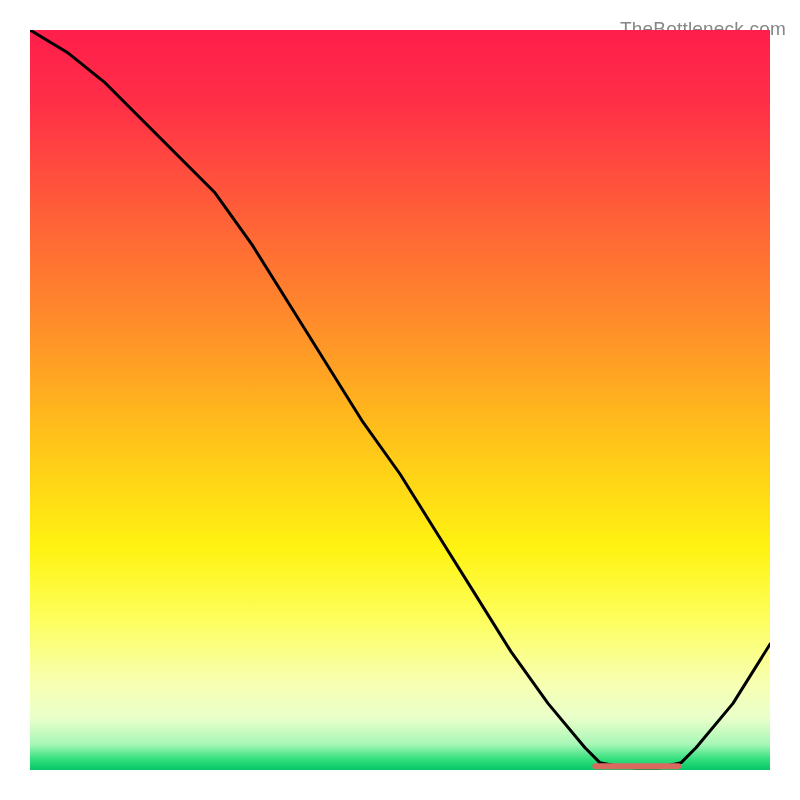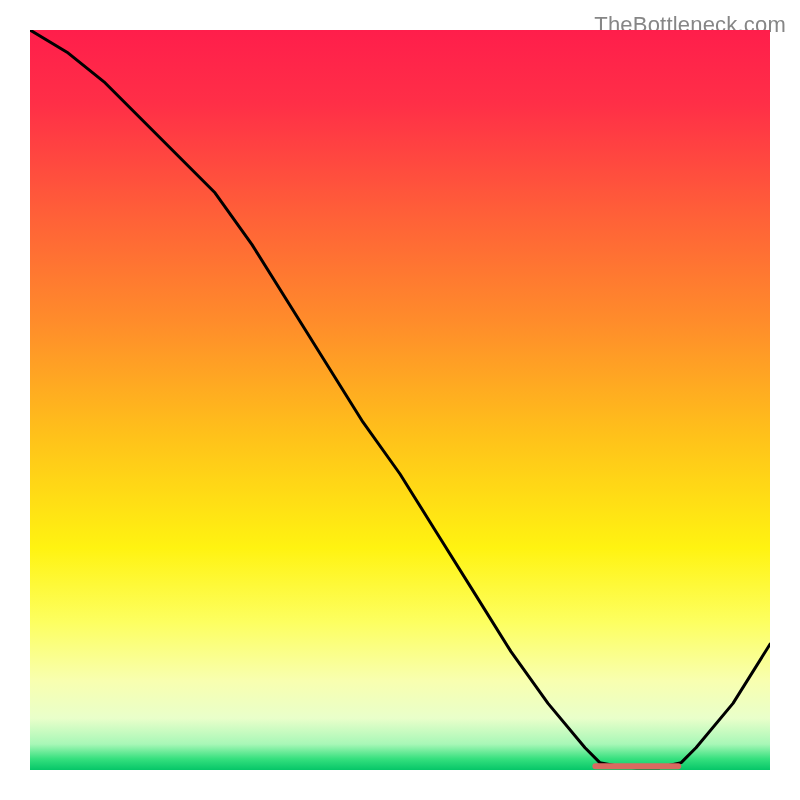--- a/index.html
+++ b/index.html
@@ -6,23 +6,23 @@
     margin: 0;
     padding: 0;
     width: 800px;
     height: 800px;
     background: #ffffff;
     font-family: Arial, Helvetica, sans-serif;
     position: relative;
   }
   .watermark {
     position: absolute;
-    top: 12px;
+    top: 18px;
     right: 14px;
-    font-size: 22px;
+    font-size: 19px;
     color: #868686;
     font-weight: 500;
     letter-spacing: 0.2px;
   }
   .plot-area {
     position: absolute;
     left: 30px;
     top: 30px;
     width: 740px;
     height: 740px;

